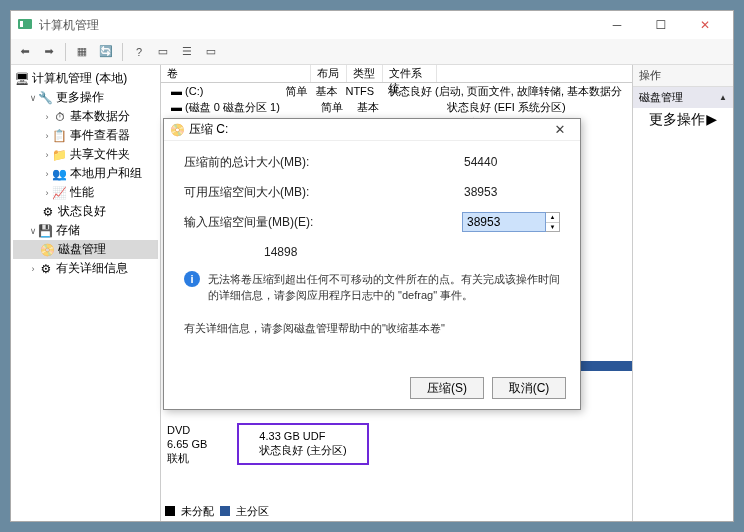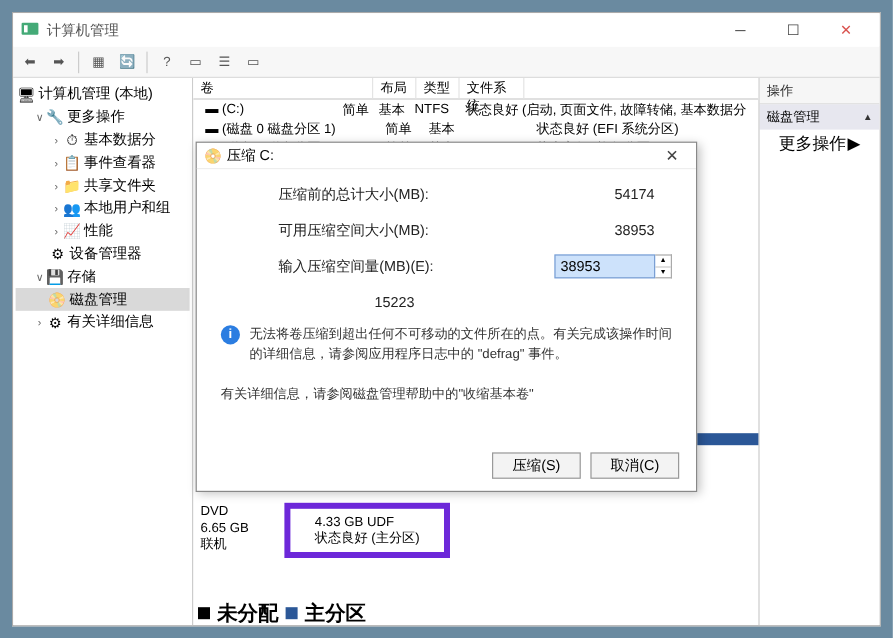--- a/index.html
+++ b/index.html
@@ -32,43 +32,43 @@
     .tree-ind2 { padding-left: 28px; }
     
     .center-pane { flex: 1; display: flex; flex-direction: column; border-right: 1px solid #ccc; overflow: hidden; position: relative; }
     
     .vol-header { height: 18px; background: #fff; border-bottom: 1px solid #ccc; display: flex; font-size: 11px; }
     .vol-hcell { padding: 1px 6px; border-right: 1px solid #e4e4e4; }
     .vol-list { font-size: 11px; }
     .vol-row { display: flex; padding: 0 6px; height: 16px; align-items: center; }
     .vol-cell { padding: 0 4px; white-space: nowrap; }
     
-    .disk-legend { position: absolute; bottom: 2px; left: 4px; height: 16px; display: flex; align-items: center; gap: 6px; font-size: 17px; font-weight: bold; }
+    .disk-legend { position: absolute; bottom: 2px; left: 4px; height: 16px; display: flex; align-items: center; gap: 6px; font-size: 11px; }
     .leg-sq { width: 10px; height: 10px; display: inline-block; }
     .leg-unalloc { background: #000; }
     .leg-primary { background: #2b5797; }
     
     .disk-summary { position: absolute; left: 6px; top: 238px; font-size: 11px; color: #222; line-height: 14px; }
     .dvd-block { position: absolute; left: 6px; bottom: 56px; display: flex; gap: 30px; font-size: 11px; }
     .dvd-left { line-height: 14px; }
-    .dvd-right { line-height: 14px; border: 5px solid #6d28d9; padding: 4px 20px; }
+    .dvd-right { line-height: 14px; border: 2px solid #6d28d9; padding: 4px 20px; }
     
     .actions-pane { width: 100px; background: #fff; font-size: 12px; }
     .actions-hdr { padding: 3px 6px; background: #f6f6f6; border-bottom: 1px solid #ddd; font-size: 11px; color: #333; }
     .actions-item { padding: 3px 6px; background: #e7e7ef; display: flex; align-items: center; justify-content: space-between; font-size: 11px; cursor: pointer; }
     .actions-item .arrow { font-size: 8px; color: #333; }
     .actions-sub { padding: 3px 16px; font-size: 14px; cursor: pointer; display: flex; justify-content: space-between; }
     
     
     .dialog { position: absolute; left: 163px; top: 118px; width: 418px; height: 292px; background: #fff; border: 1px solid #888; box-shadow: 2px 2px 8px rgba(0,0,0,.25); display: flex; flex-direction: column; z-index: 10; }
     .dlg-titlebar { height: 22px; display: flex; align-items: center; padding: 0 6px; font-size: 12px; border-bottom: 1px solid #eee; }
     .dlg-title { flex: 1; display: flex; align-items: center; gap: 4px; }
     .dlg-close { width: 28px; height: 20px; display: flex; align-items: center; justify-content: center; cursor: pointer; font-size: 13px; color: #444; }
     .dlg-body { flex: 1; padding: 8px 20px; font-size: 12px; position: relative; }
-    .dlg-row { display: flex; align-items: center; height: 26px; margin-bottom: 4px; margin-left: 48px; }
+    .dlg-row { display: flex; align-items: center; height: 26px; margin-bottom: 4px; }
     .dlg-label { width: 200px; color: #222; }
     .dlg-val { color: #222; }
     .dlg-input-wrap { display: flex; align-items: center; }
     .dlg-input { width: 84px; height: 20px; border: 1px solid #7a9fd4; background: #cde2fb; font-size: 12px; padding: 0 4px; color: #000; }
     .dlg-spin { width: 14px; height: 20px; border: 1px solid #aaa; border-left: none; display: flex; flex-direction: column; }
     .dlg-spin div { flex: 1; font-size: 6px; display: flex; align-items: center; justify-content: center; cursor: pointer; border-bottom: 1px solid #ccc; }
     .dlg-spin div:last-child { border-bottom: none; }
     .dlg-info { display: flex; gap: 8px; margin-top: 6px; font-size: 11px; color: #333; line-height: 16px; }
     .dlg-info-icon { width: 16px; height: 16px; flex-shrink: 0; border-radius: 50%; background: #2b7de1; color: #fff; font-size: 11px; display: flex; align-items: center; justify-content: center; font-weight: bold; }
     .dlg-link { color: #333; font-size: 11px; margin-top: 18px; }
@@ -143,21 +143,21 @@
         <span class="tree-icon">👥</span>
         <span>本地用户和组</span>
       </div>
       <div class="tree-node tree-ind2">
         <span class="tree-exp">›</span>
         <span class="tree-icon">📈</span>
         <span>性能</span>
       </div>
       <div class="tree-node tree-ind2">
         <span class="tree-icon">⚙</span>
-        <span>设备管理器</span>
+        <span>状态良好</span>
       </div>
       <div class="tree-node tree-ind1">
         <span class="tree-exp">∨</span>
         <span class="tree-icon">💾</span>
         <span>存储</span>
       </div>
       <div class="tree-node tree-ind2 sel">
         <span class="tree-icon">📀</span>
         <span>磁盘管理</span>
       </div>
@@ -249,38 +249,38 @@
   <div class="dlg-titlebar">
     <div class="dlg-title">
       <span>📀</span>
       <span>压缩 C:</span>
     </div>
     <div class="dlg-close">✕</div>
   </div>
   <div class="dlg-body">
     <div class="dlg-row">
       <div class="dlg-label">压缩前的总计大小(MB):</div>
-      <div class="dlg-val" style="margin-left:80px">54174</div>
+      <div class="dlg-val" style="margin-left:80px">54440</div>
     </div>
     <div class="dlg-row">
       <div class="dlg-label">可用压缩空间大小(MB):</div>
       <div class="dlg-val" style="margin-left:80px">38953</div>
     </div>
     <div class="dlg-row">
       <div class="dlg-label">输入压缩空间量(MB)(E):</div>
       <div class="dlg-input-wrap" style="margin-left:78px">
         <input class="dlg-input" value="38953" style="">
         <div class="dlg-spin">
           <div>▲</div>
           <div>▼</div>
         </div>
       </div>
     </div>
     <div class="dlg-row">
-      <div class="dlg-val" style="margin-left:80px">15223</div>
+      <div class="dlg-val" style="margin-left:80px">14898</div>
     </div>
     <div class="dlg-info">
       <div class="dlg-info-icon">i</div>
       <div>无法将卷压缩到超出任何不可移动的文件所在的点。有关完成该操作时间的详细信息，请参阅应用程序日志中的 "defrag" 事件。</div>
     </div>
     <div class="dlg-link">有关详细信息，请参阅磁盘管理帮助中的"收缩基本卷"</div>
     <div class="dlg-buttons">
       <div class="dlg-btn">压缩(S)</div>
       <div class="dlg-btn">取消(C)</div>
     </div>

